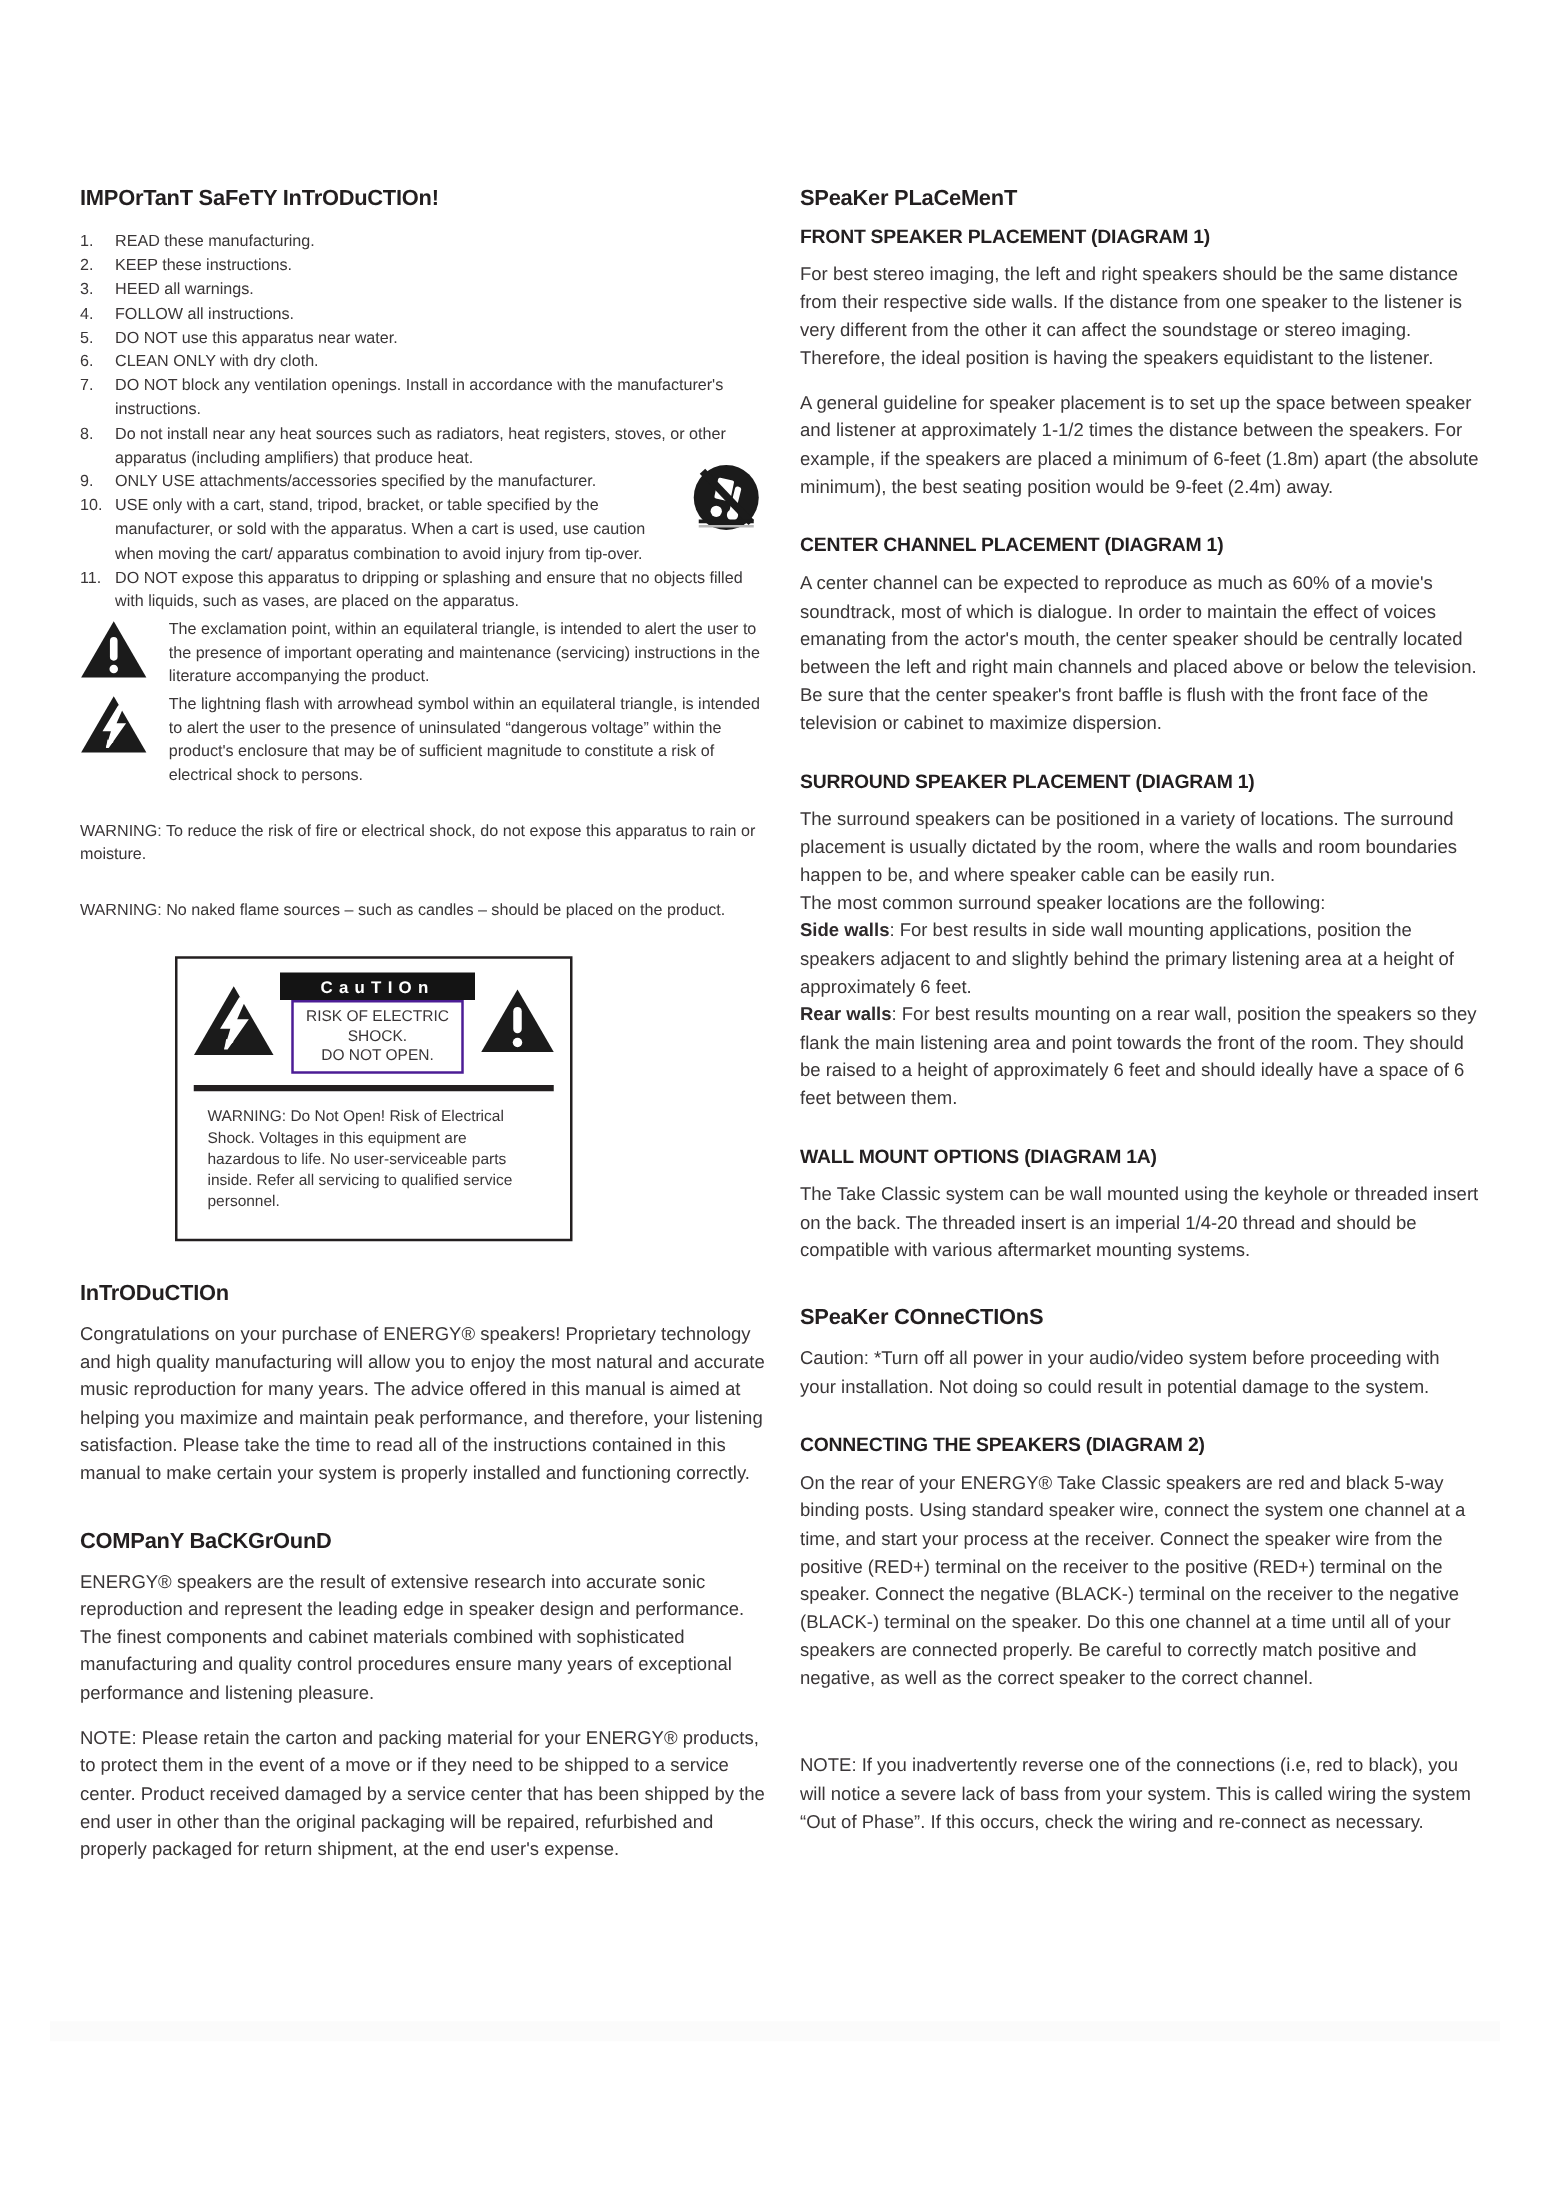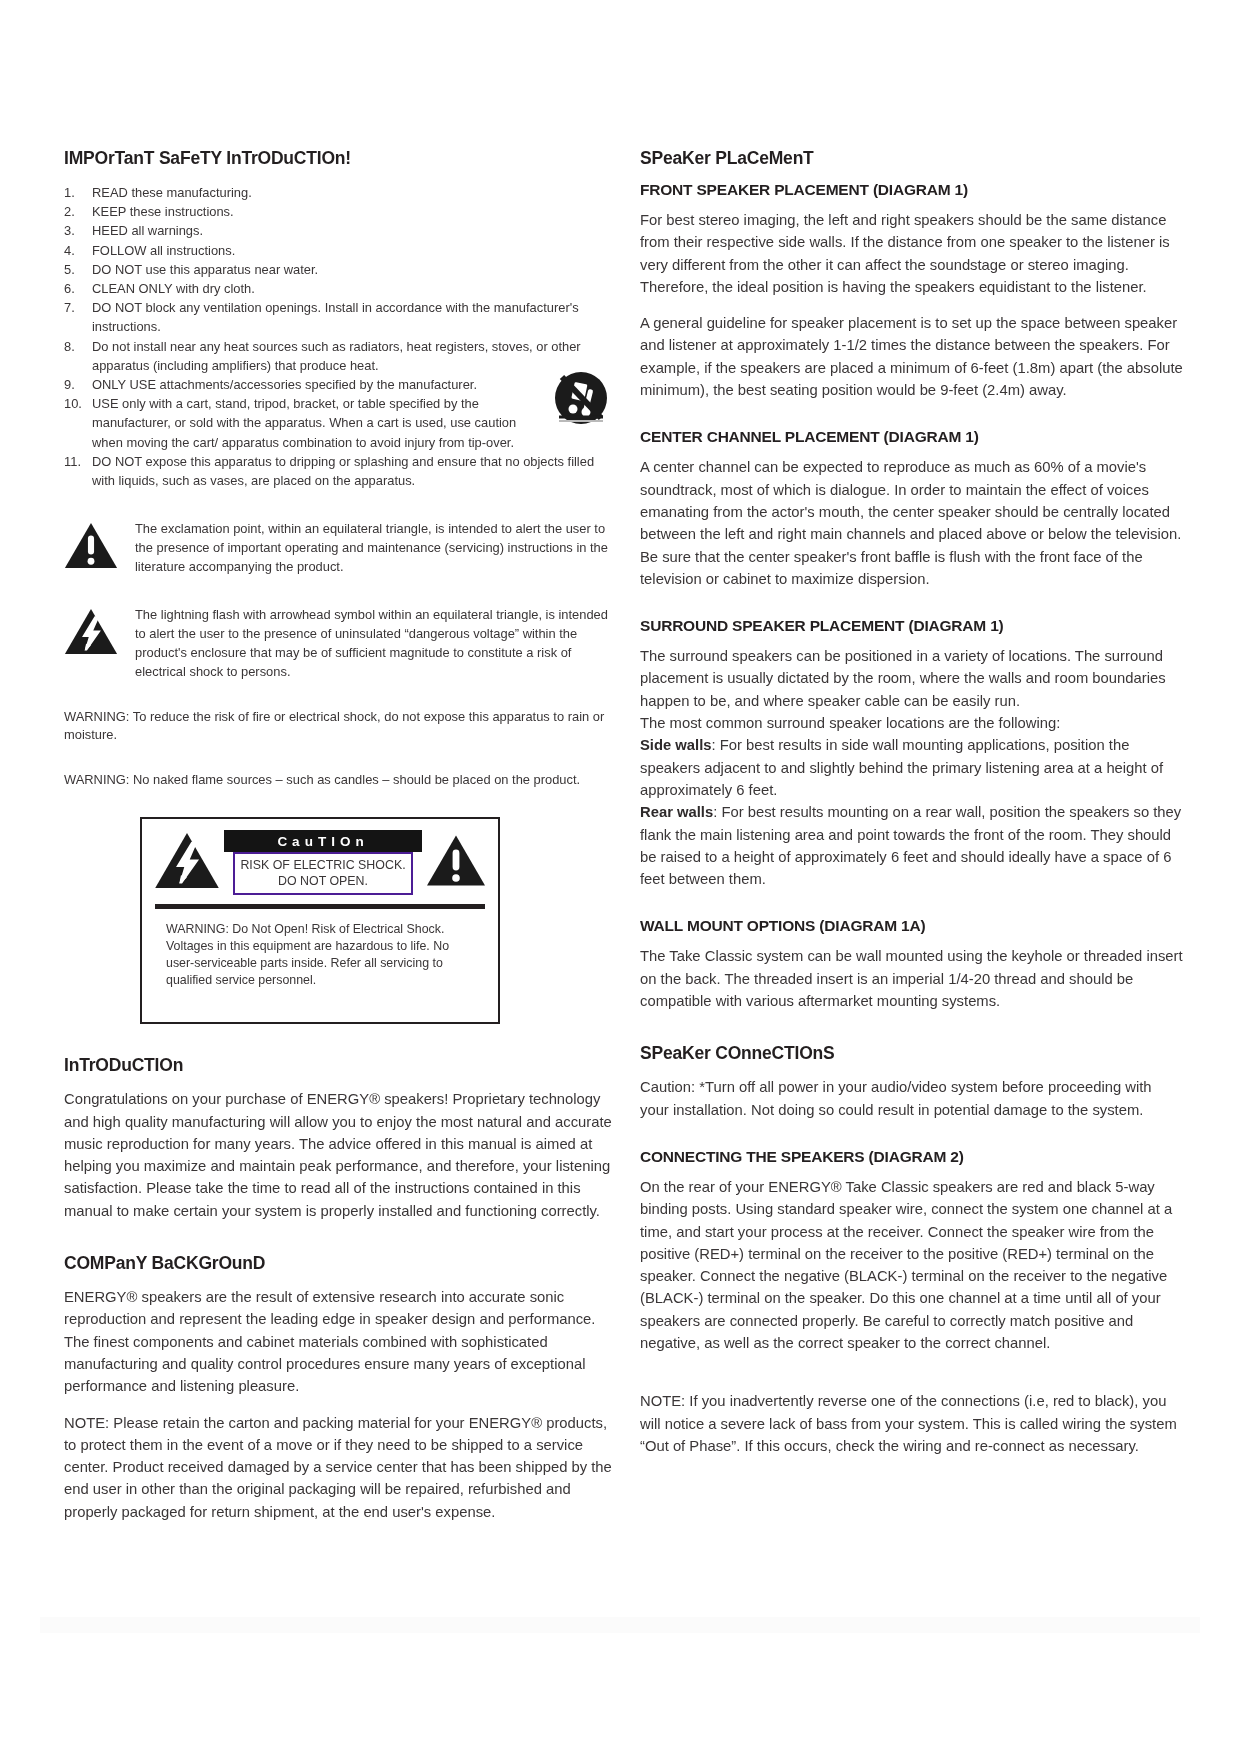--- a/index.html
+++ b/index.html
@@ -18,41 +18,41 @@
   .col-right h2.first{margin-top:0;}
   .col-right h3.after-title{margin-top:9px;}
 
   .safety-list{position:relative;font-size:12.9px;line-height:19.2px;color:#3a3637;}
   .safety-item{position:relative;padding-left:28px;}
   .safety-item .num{position:absolute;left:0;top:0;}
   .safety-item.has-icon{padding-right:72px;}
 
   .cart-badge{position:absolute;top:186px;right:4px;width:56px;height:60px;}
 
-  .tri-note{display:flex;gap:17px;align-items:flex-start;margin-top:29px;
+  .tri-note{display:flex;gap:17px;align-items:flex-start;margin-top:3px;
     font-size:12.9px;line-height:19px;color:#3a3637;}
   .tri-note .tri{flex:none;margin-top:3px;}
   .tri-note p{margin:0;}
 
   .warning-line{font-size:12.9px;line-height:18px;margin:27px 0 0 0;color:#3a3637;}
 
-  .caution-box{width:360px;margin:28px 0 0 76px;border:2px solid #231f20;
-    padding:11px 12px 21px 12px;box-sizing:border-box;background:#fff;}
+  .caution-box{width:318px;margin:28px 0 0 76px;border:2px solid #231f20;
+    padding:11px 12px 9px 12px;box-sizing:border-box;background:#fff;}
   .caution-head{display:flex;align-items:center;gap:4px;}
   .caution-mid{flex:1;}
   .caution-bar{background:#141414;color:#ffffff;text-align:center;font-weight:bold;
     font-size:13.5px;letter-spacing:5px;padding:4px 0 3px 0;}
   .caution-riskbox{border:2px solid #4c1d95;margin:0 9px;text-align:center;
     font-size:12.4px;line-height:15.5px;padding:4px 2px;color:#3a3637;}
   .caution-rule{height:5px;background:#231f20;margin:9px 1px 8px 1px;}
   .caution-text{font-size:12.4px;line-height:17px;margin:12px;color:#3a3637;}
 
   p.body-p{font-size:14.8px;line-height:22.3px;margin:0 0 14px 0;color:#3a3637;}
   p.tight{margin-bottom:0;}
-  p.note-gap{margin-top:36px;}
+  p.note-gap{margin-top:48px;}
   b.lead{color:#2e2a2b;}
 
   .footer-bar{position:absolute;left:40px;right:41px;bottom:121px;height:16px;background:#fbfbfb;}
 </style>
 </head>
 <body>
 
 <svg width="0" height="0" style="position:absolute">
   <defs>
     <g id="tri-excl">

